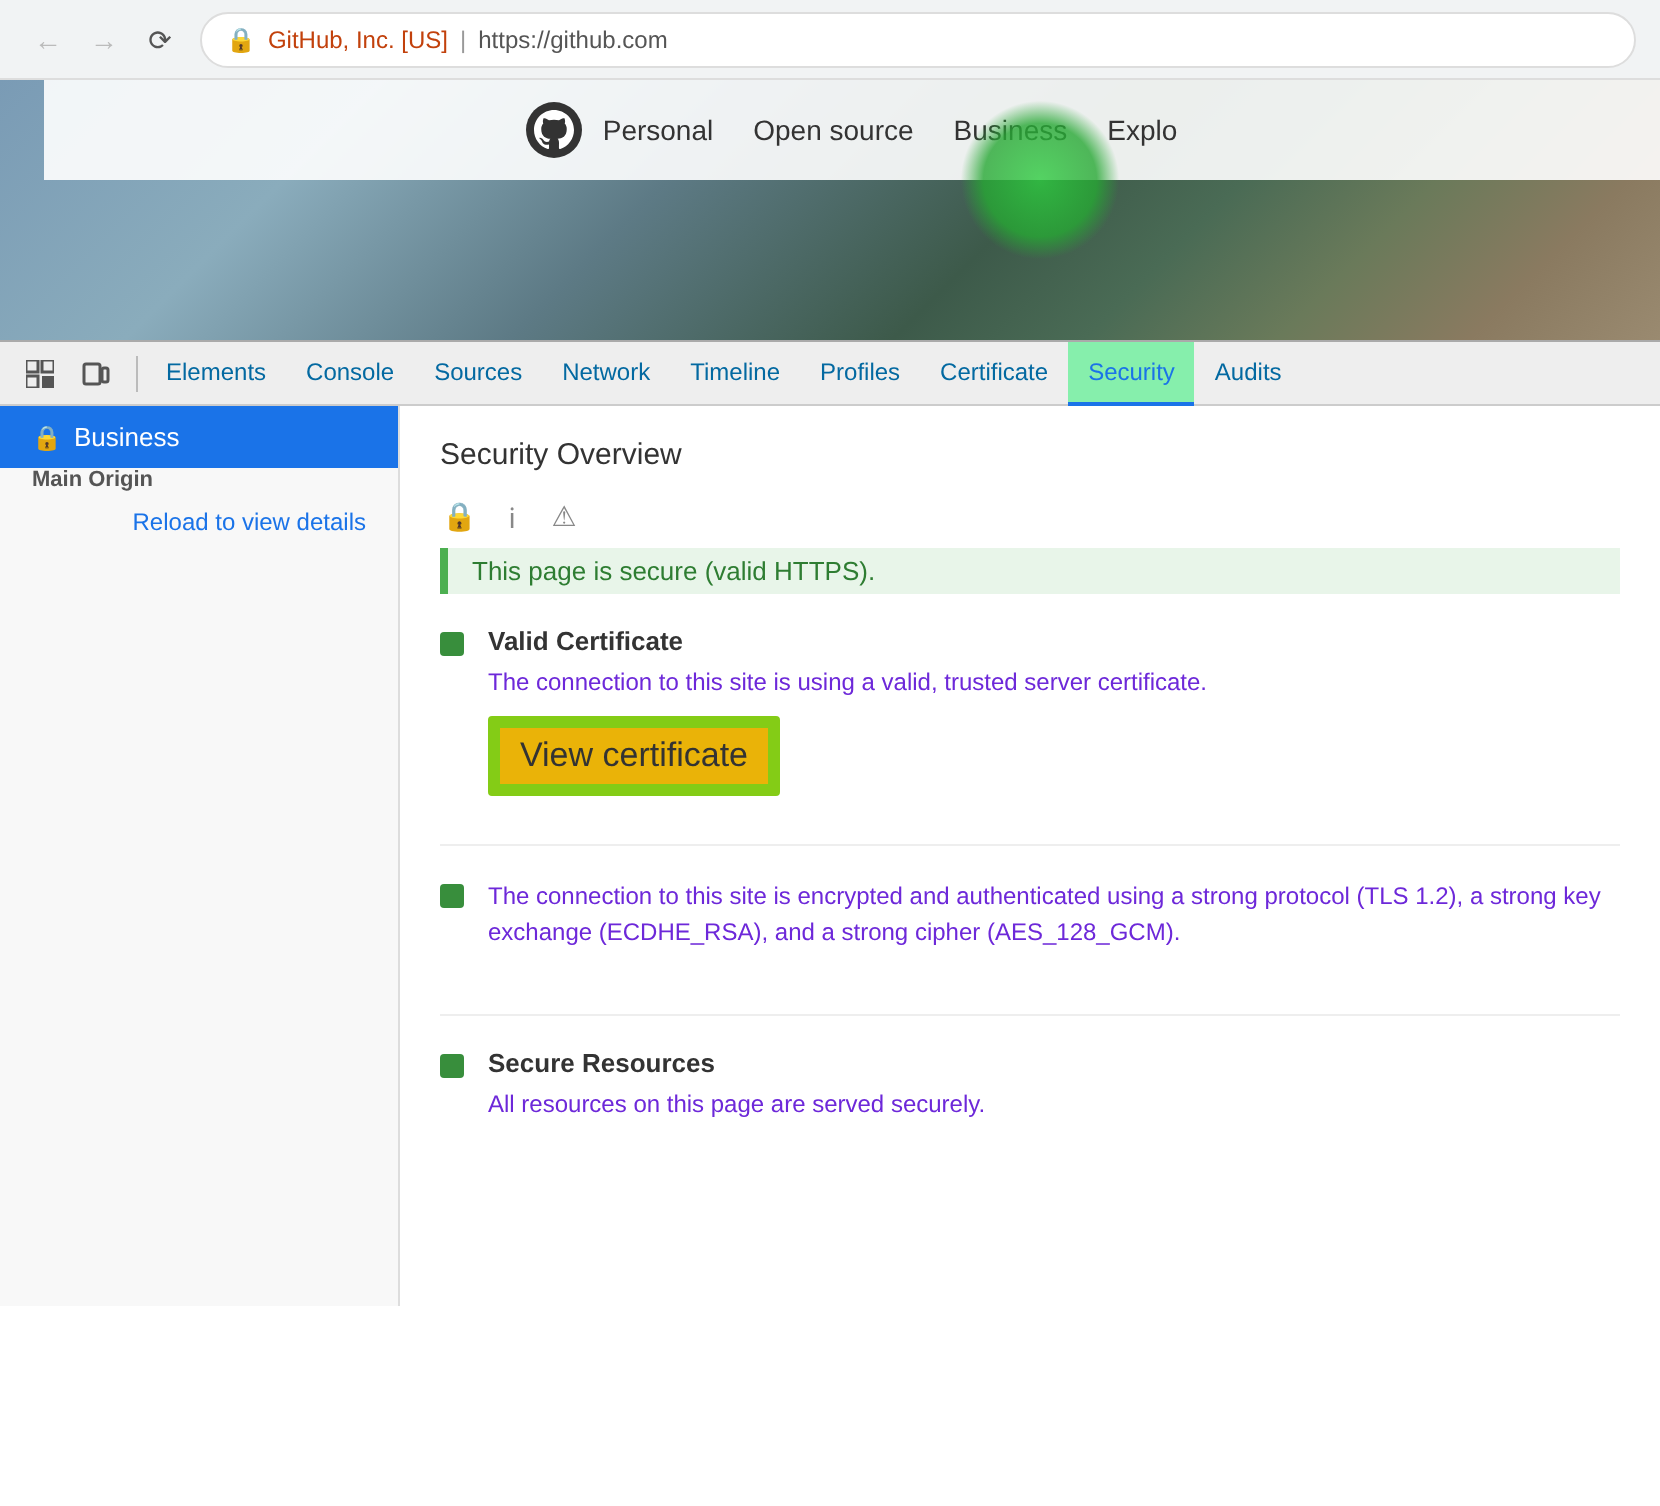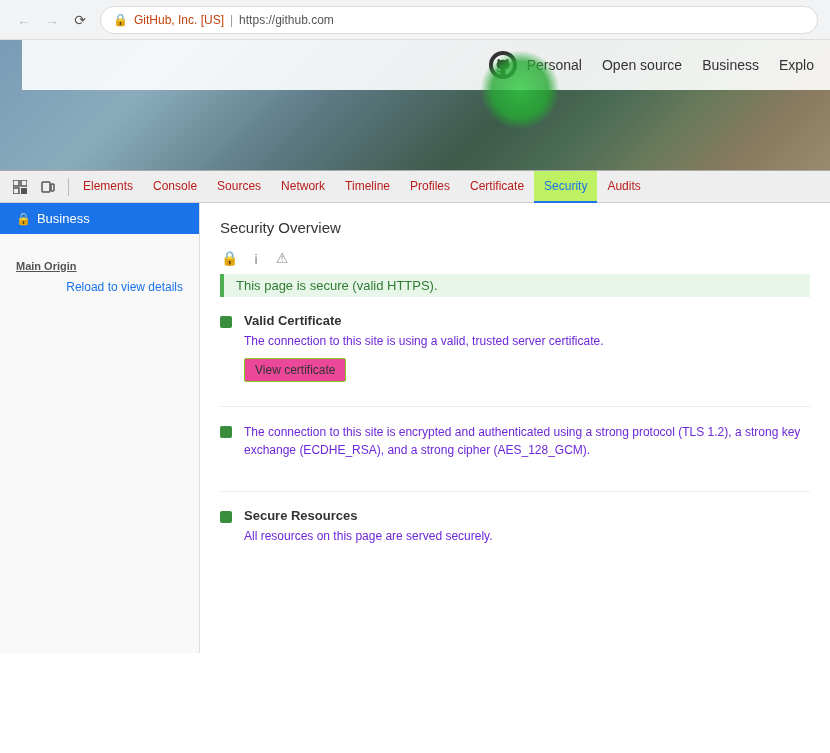--- a/index.html
+++ b/index.html
@@ -62,21 +62,21 @@
     }
 
     
     .github-header {
       position: absolute;
       top: 0; right: 0; left: 0;
       height: 50px;
       background: rgba(255,255,255,0.9);
       display: flex;
       align-items: center;
-      justify-content: flex-end;
+      justify-content: center;
       padding: 0 16px;
       gap: 2px;
       margin-left: 22px;
     }
     .github-logo {
       width: 28px; height: 28px;
       background: #333;
       border-radius: 50%;
       display: flex; align-items: center; justify-content: center;
       color: white;
@@ -115,29 +115,29 @@
     .devtools-divider {
       width: 1px; height: 18px;
       background: #bbb;
       margin: 0 4px;
     }
     .devtools-tab {
       padding: 0 10px;
       height: 32px;
       display: flex; align-items: center;
       font-size: 12px;
-      color: #b91c1c;
+      color: #0369a1;
       cursor: pointer;
       border-bottom: 2px solid transparent;
       white-space: nowrap;
     }
     .devtools-tab.active {
       color: #1a73e8;
       border-bottom: 2px solid #1a73e8;
-      background: #bef264;
+      background: #86efac;
     }
 
     
     .devtools-body {
       display: flex;
       flex: 1;
       overflow: hidden;
     }
 
     
@@ -151,26 +151,25 @@
       background: #1a73e8;
       color: white;
       padding: 8px 16px;
       display: flex; align-items: center;
       gap: 6px;
       font-size: 13px;
       cursor: pointer;
     }
     .sidebar-item-overview .lock { font-size: 12px; }
     .sidebar-section-label {
-      padding: 26px 16px 4px;
+      padding: 0 16px 4px;
       font-size: 11px;
       color: #555;
       font-weight: 600;
       text-transform: none;
-      text-decoration: underline;
     }
     .sidebar-link {
       padding: 4px 16px;
       font-size: 12px;
       color: #1a73e8;
       cursor: pointer;
       text-align: right;
     }
 
     
@@ -236,23 +235,23 @@
     }
     .entry-desc {
       font-size: 12px;
       color: #6d28d9;
       line-height: 1.5;
       margin-bottom: 8px;
     }
     .view-cert-btn {
       display: inline-block;
       padding: 4px 10px;
-      border: 1px solid #84cc16;
-      background: #ec4899;
-      font-size: 12px;
+      border: 6px solid #84cc16;
+      background: #eab308;
+      font-size: 17px;
       color: #333;
       cursor: pointer;
       border-radius: 2px;
     }
 
     .separator-line {
       border: none;
       border-top: 1px solid #eee;
       margin: 0 0 16px;
     }

